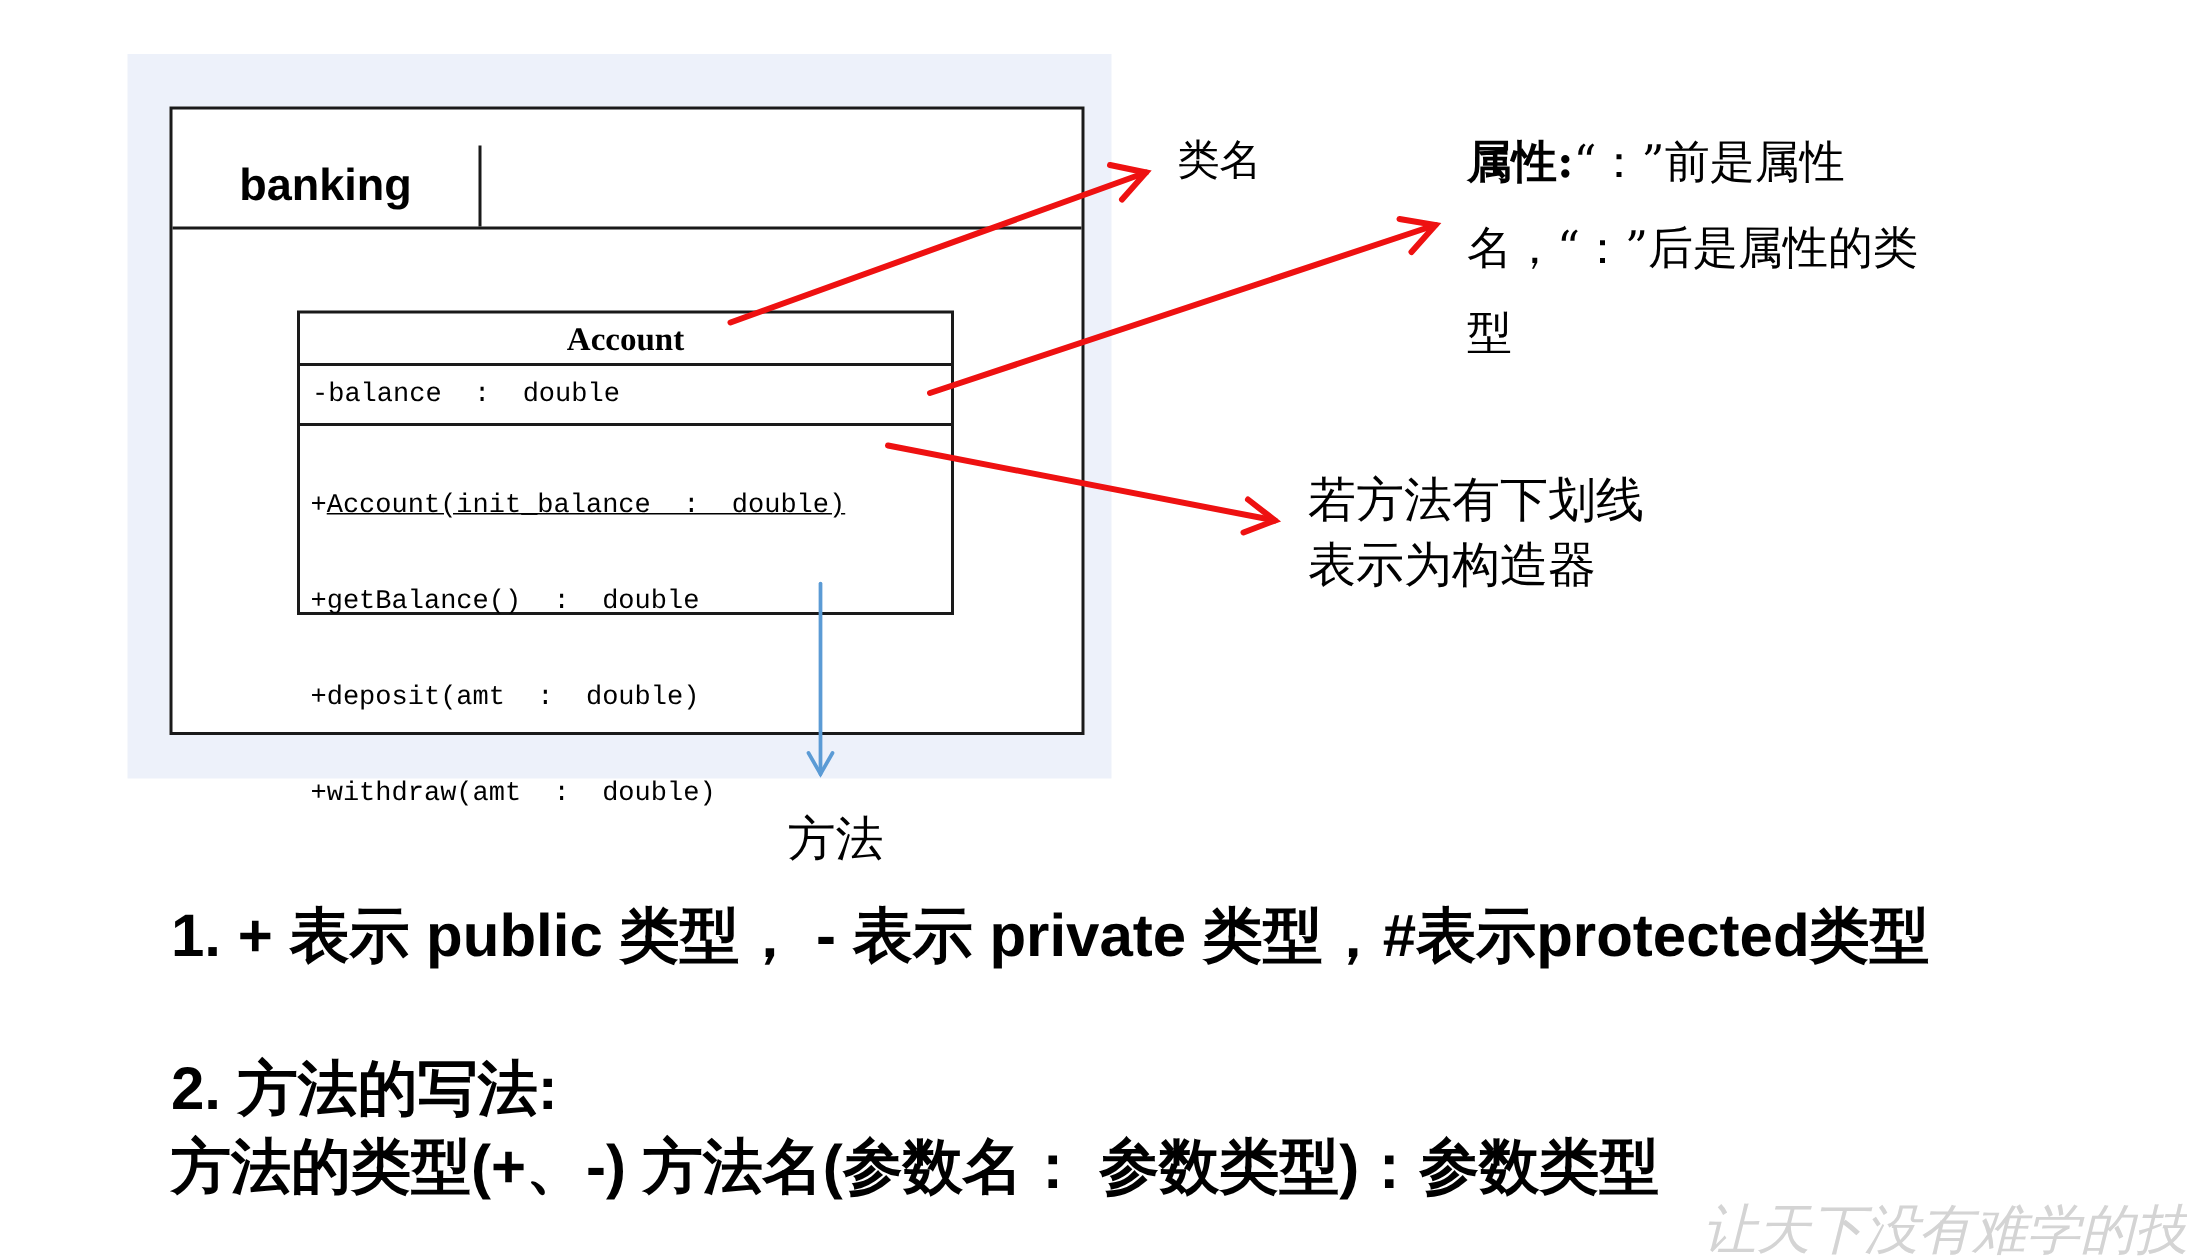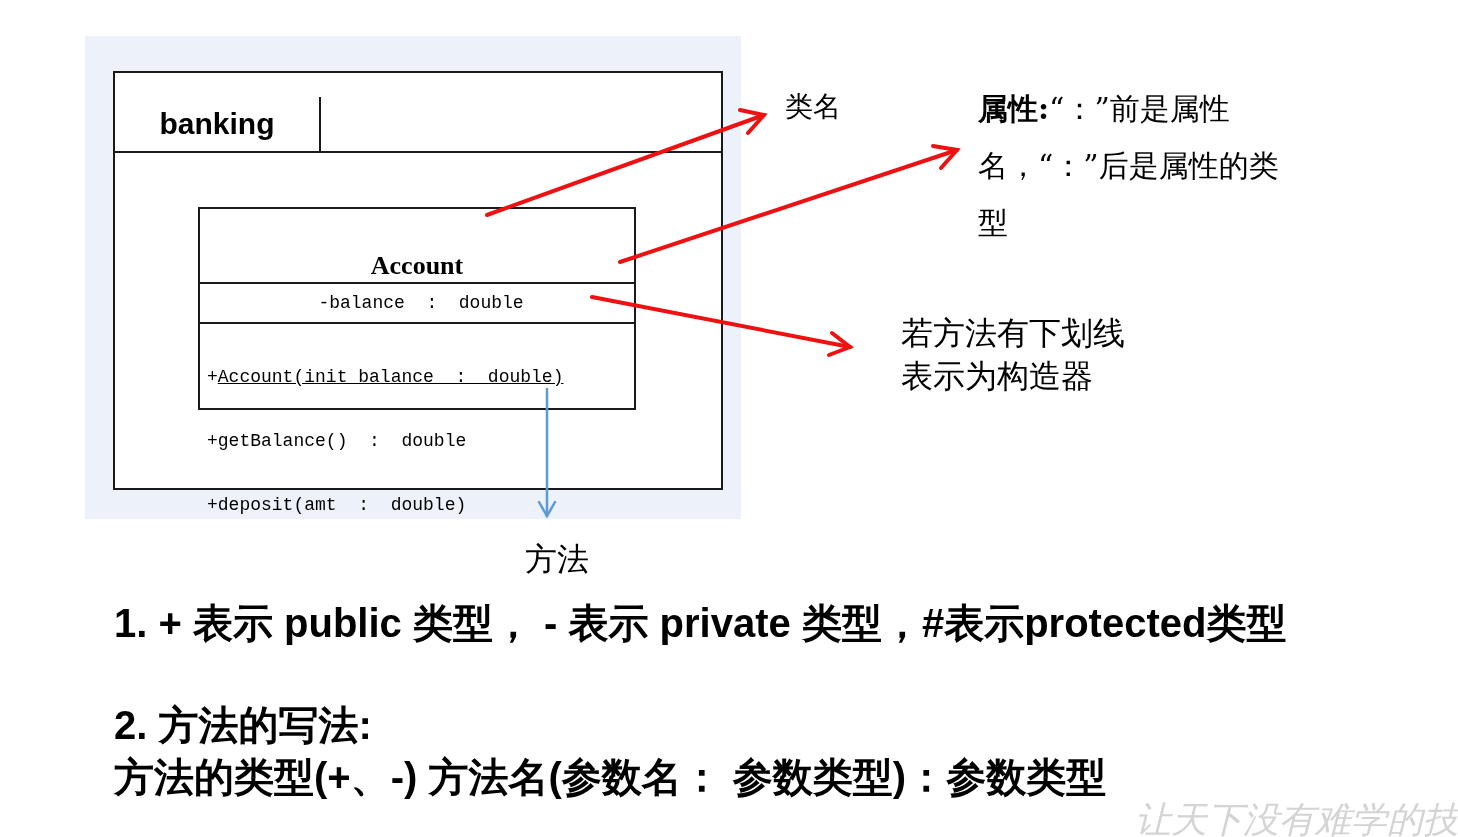--- a/index.html
+++ b/index.html
@@ -31,37 +31,37 @@
     .class-box {
       position: absolute; left: 198px; top: 207px; width: 434px; height: 199px;
       border: 2px solid #1a1a1a; background: #fff;
       font-family: "Liberation Mono", "DejaVu Sans Mono", monospace;
       font-size: 18px;
     }
     .class-name {
       height: 33px; border-bottom: 2px solid #1a1a1a;
       display: flex; align-items: center; justify-content: center;
       font-family: "Liberation Serif", "DejaVu Serif", serif;
-      font-weight: bold; font-size: 26px; margin-top: 40px;
+      font-weight: bold; font-size: 22px;
     }
     .class-attrs {
       height: 38px; border-bottom: 2px solid #1a1a1a;
-      padding-left: 8px; line-height: 38px; white-space: pre; text-align: center;
+      padding-left: 8px; line-height: 38px; white-space: pre;
     }
     .class-methods { padding-left: 7px; padding-top: 4px; }
     .method { height: 30px; line-height: 30px; white-space: pre; margin-top: 34px; }
     .method.ctor .u { text-decoration: underline; }
     .label {
       position: absolute; white-space: nowrap;
       font-family: "DejaVu Serif", "Liberation Serif", serif;
     }
     .lbl-classname { left: 785px; top: 88px; font-size: 28px; }
     .lbl-attr { left: 978px; top: 80px; font-size: 30px; line-height: 57px; width: 330px; white-space: normal; }
     .lbl-attr .b { font-weight: bold; }
-    .lbl-ctor { left: 901px; top: 312px; font-size: 32px; line-height: 43px; width: 230px; white-space: normal; }
+    .lbl-ctor { left: 872px; top: 312px; font-size: 32px; line-height: 43px; width: 230px; white-space: normal; }
     .lbl-method { left: 525px; top: 538px; font-size: 32px; }
     .note {
       position: absolute; left: 114px; font-size: 40px; white-space: nowrap;
       font-family: "Liberation Sans", "DejaVu Sans", sans-serif;
       font-weight: bold;
     }
     .note1 { top: 596px; }
     .note2a { top: 698px; }
     .note2b { top: 750px; }
     .watermark {
@@ -82,20 +82,21 @@
   </div>
 </div>
 
 <div class="class-box">
   <div class="class-name">Account</div>
   <div class="class-attrs">-balance  :  double</div>
   <div class="class-methods">
     <div class="method ctor"><span>+</span><span class="u">Account(init_balance  :  double)</span></div>
     <div class="method"><span>+</span><span>getBalance()  :  double</span></div>
     <div class="method"><span>+</span><span>deposit(amt  :  double)</span></div>
+    <div class="method"><span>+</span><span>withdraw(amt  :  double)</span></div>
   </div>
 </div>
 
 <svg class="overlay" width="1458" height="837">
   <g stroke="#ee1111" stroke-width="4" fill="none" stroke-linecap="round">
     <line x1="487" y1="215" x2="764" y2="115"></line>
     <polyline points="740,110 764,115 748,133"></polyline>
   </g>
   <g stroke="#ee1111" stroke-width="4" fill="none" stroke-linecap="round">
     <line x1="620" y1="262" x2="957" y2="150"></line>

